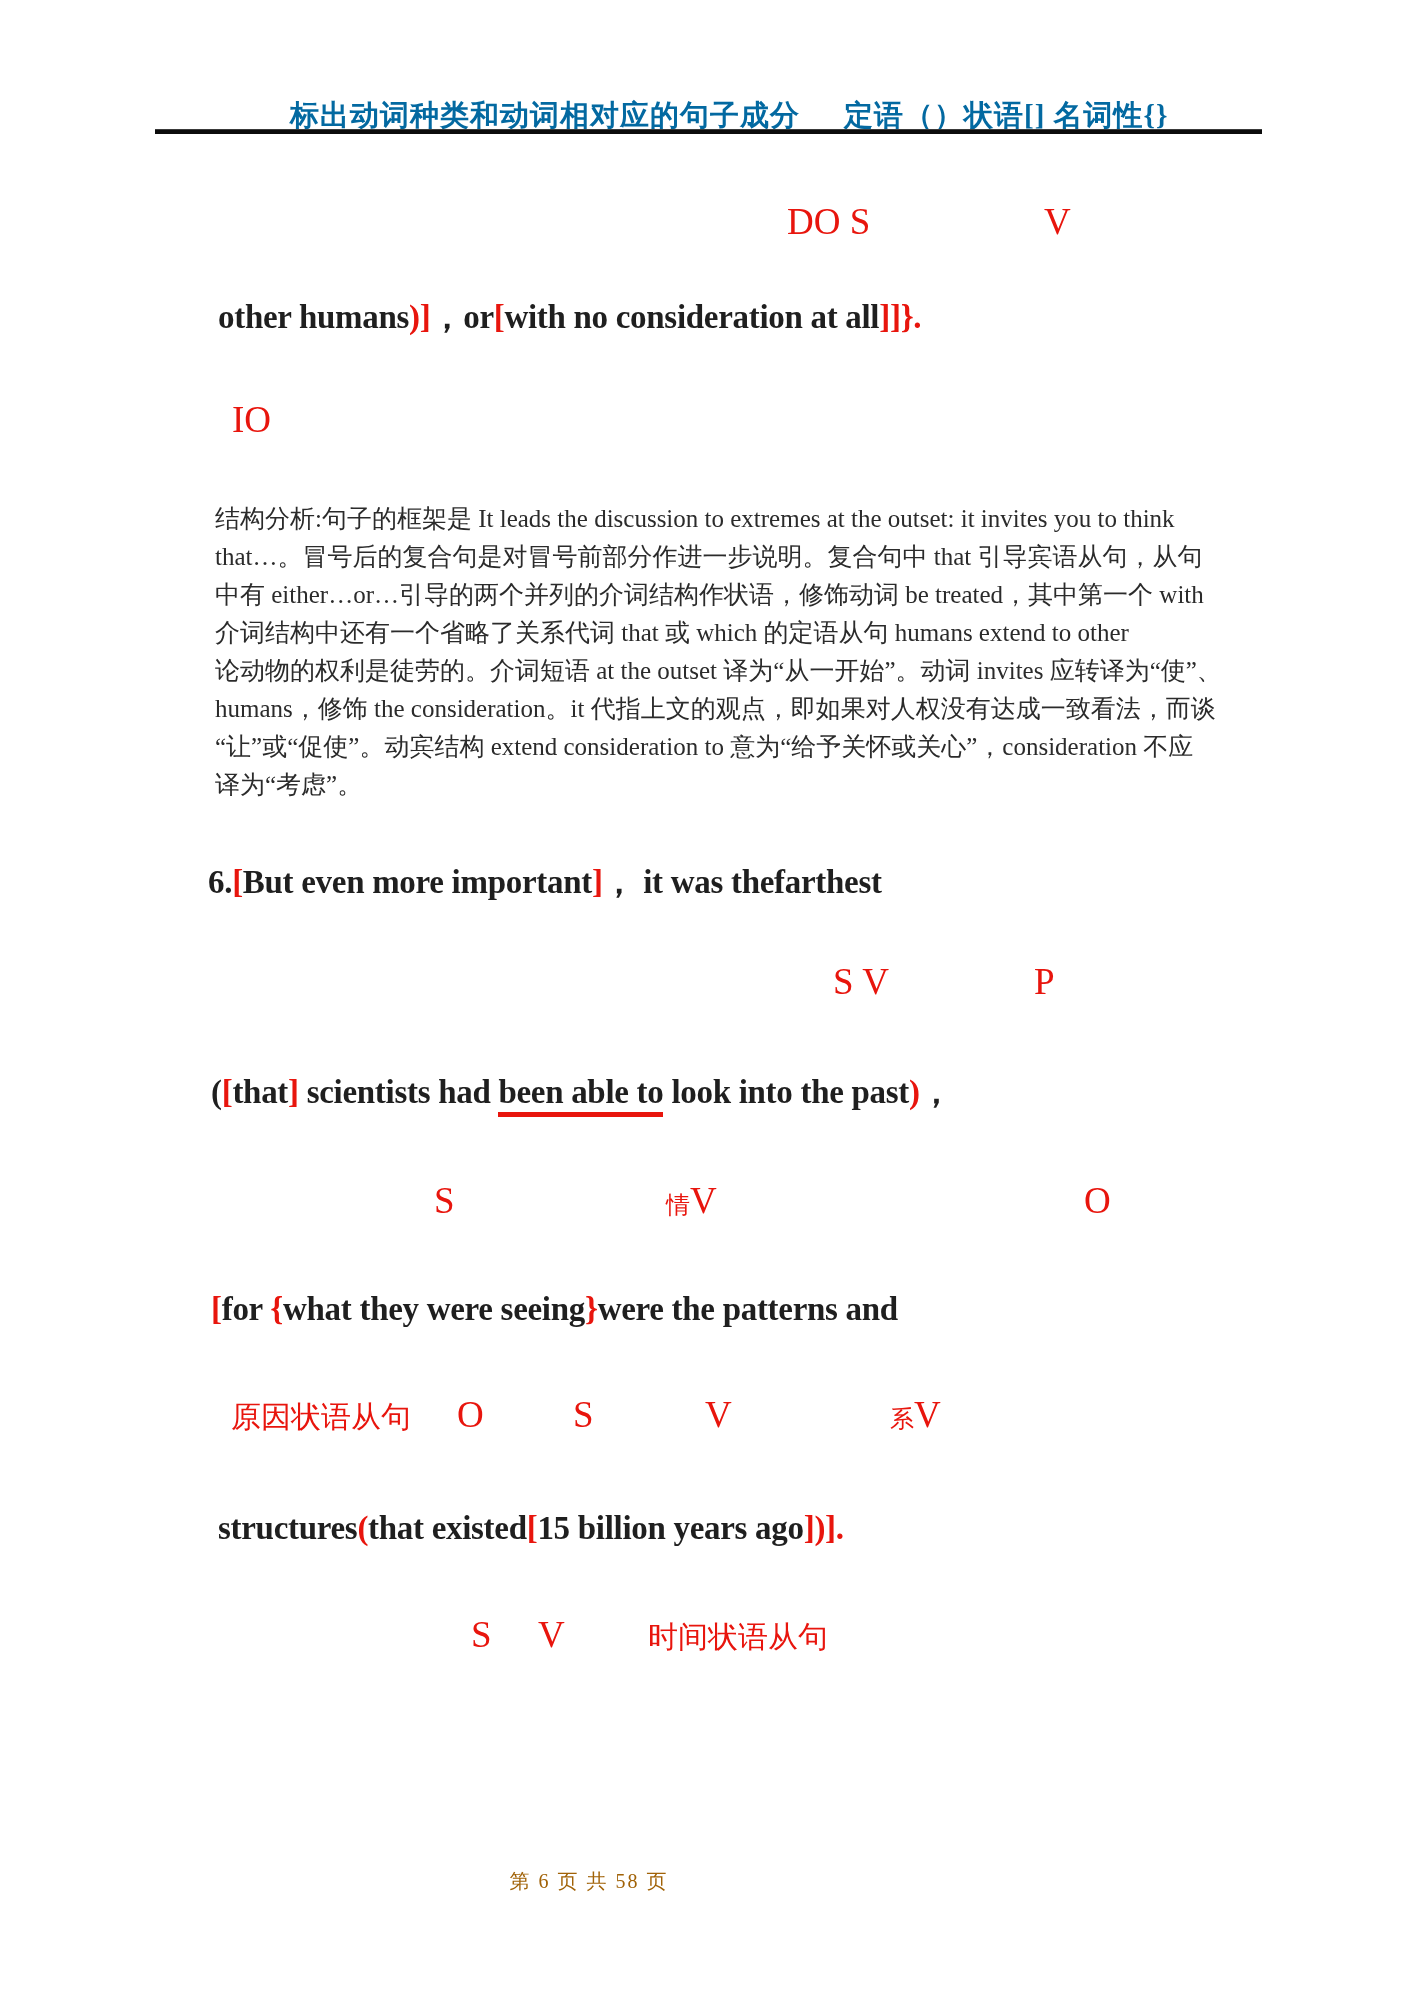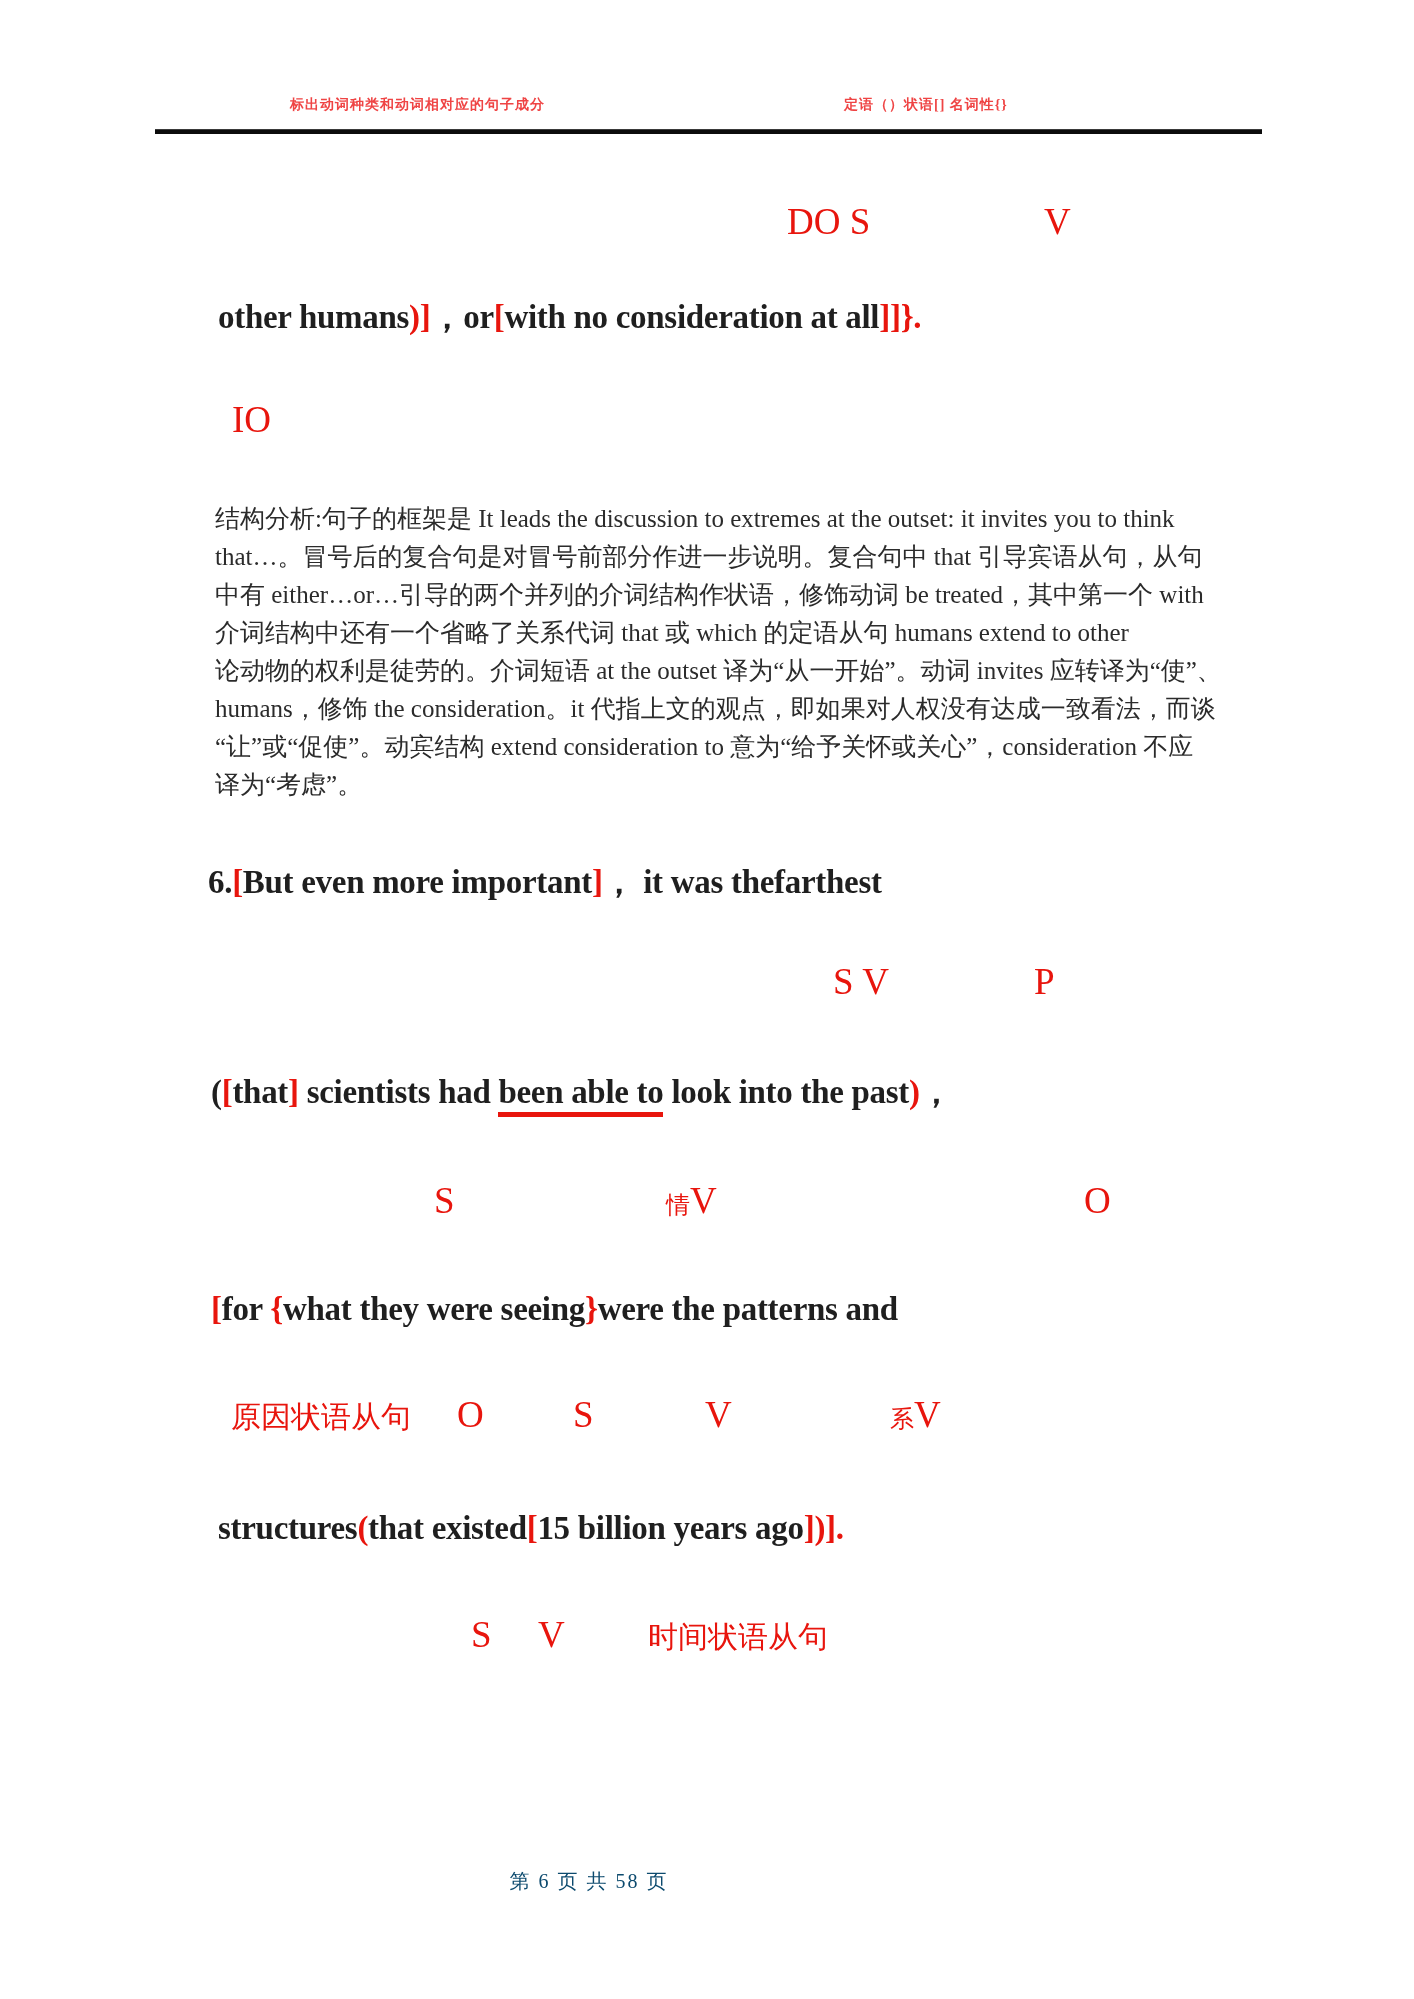--- a/index.html
+++ b/index.html
@@ -1,37 +1,37 @@
 <!DOCTYPE html>
 <html style="--red: #e8150d; --ink: #1f1f1f; --para: #2b2b2b;"><head>
 <meta charset="utf-8">
 <style>
   html,body{margin:0;padding:0;background:#e9e9e9;}
   .page{
     position:relative;width:1414px;height:1999px;margin:0 auto;background:#ffffff;
     font-family:"Liberation Serif","DejaVu Serif",serif;overflow:hidden;
   }
-  .hdr{position:absolute;top:96px;font-weight:700;font-size:14px;color:#ef4444;letter-spacing:1px;white-space:pre;}
+  .hdr{position:absolute;top:96px;font-weight:700;font-size:29px;color:#0369a1;letter-spacing:1px;white-space:pre;}
   .hdr-left{left:290px;}
   .hdr-right{left:844px;}
   .rule{position:absolute;left:155px;top:129px;width:1107px;height:2px;background:#0c0c0c;border-bottom:2px solid #0c0c0c;border-top:1px solid #3a3a3a;}
   
   .ann{position:absolute;left:16px;width:1414px;height:46px;}
   .ann .it{position:absolute;bottom:0;color:var(--red);font-size:37px;line-height:1;white-space:pre;}
   .ann .it .cn{font-size:30px;}
   .ann .it .cn-sm{font-size:24px;}
   
   .sent{position:absolute;font-weight:700;font-size:33px;line-height:1.2;color:var(--ink);white-space:pre;letter-spacing:-0.3px;}
   .sent .k{color:var(--ink);}
   .sent .r{color:var(--red);}
   .sent .u{border-bottom:5px solid var(--red);padding-bottom:2px;}
   
   .para{position:absolute;left:215px;width:1060px;color:var(--para);font-size:25px;}
   .para .ln{white-space:pre;overflow:visible;}
-  .ftr{position:absolute;left:0;width:1178px;text-align:center;font-size:20px;color:#0c4a6e;letter-spacing:2px;}
+  .ftr{position:absolute;left:0;width:1178px;text-align:center;font-size:20px;color:#a16207;letter-spacing:2px;}
 </style>
 </head>
 <body>
 
 <div class="page">
   <div class="hdr hdr-left">标出动词种类和动词相对应的句子成分</div>
   <div class="hdr hdr-right">定语（）状语[] 名词性{}</div>
   <div class="rule"></div>
   <div class="ftr" id="footer" style="top: 1868px;">第 6 页 共 58 页</div>
 <div class="ann" style="top: 194px;">

